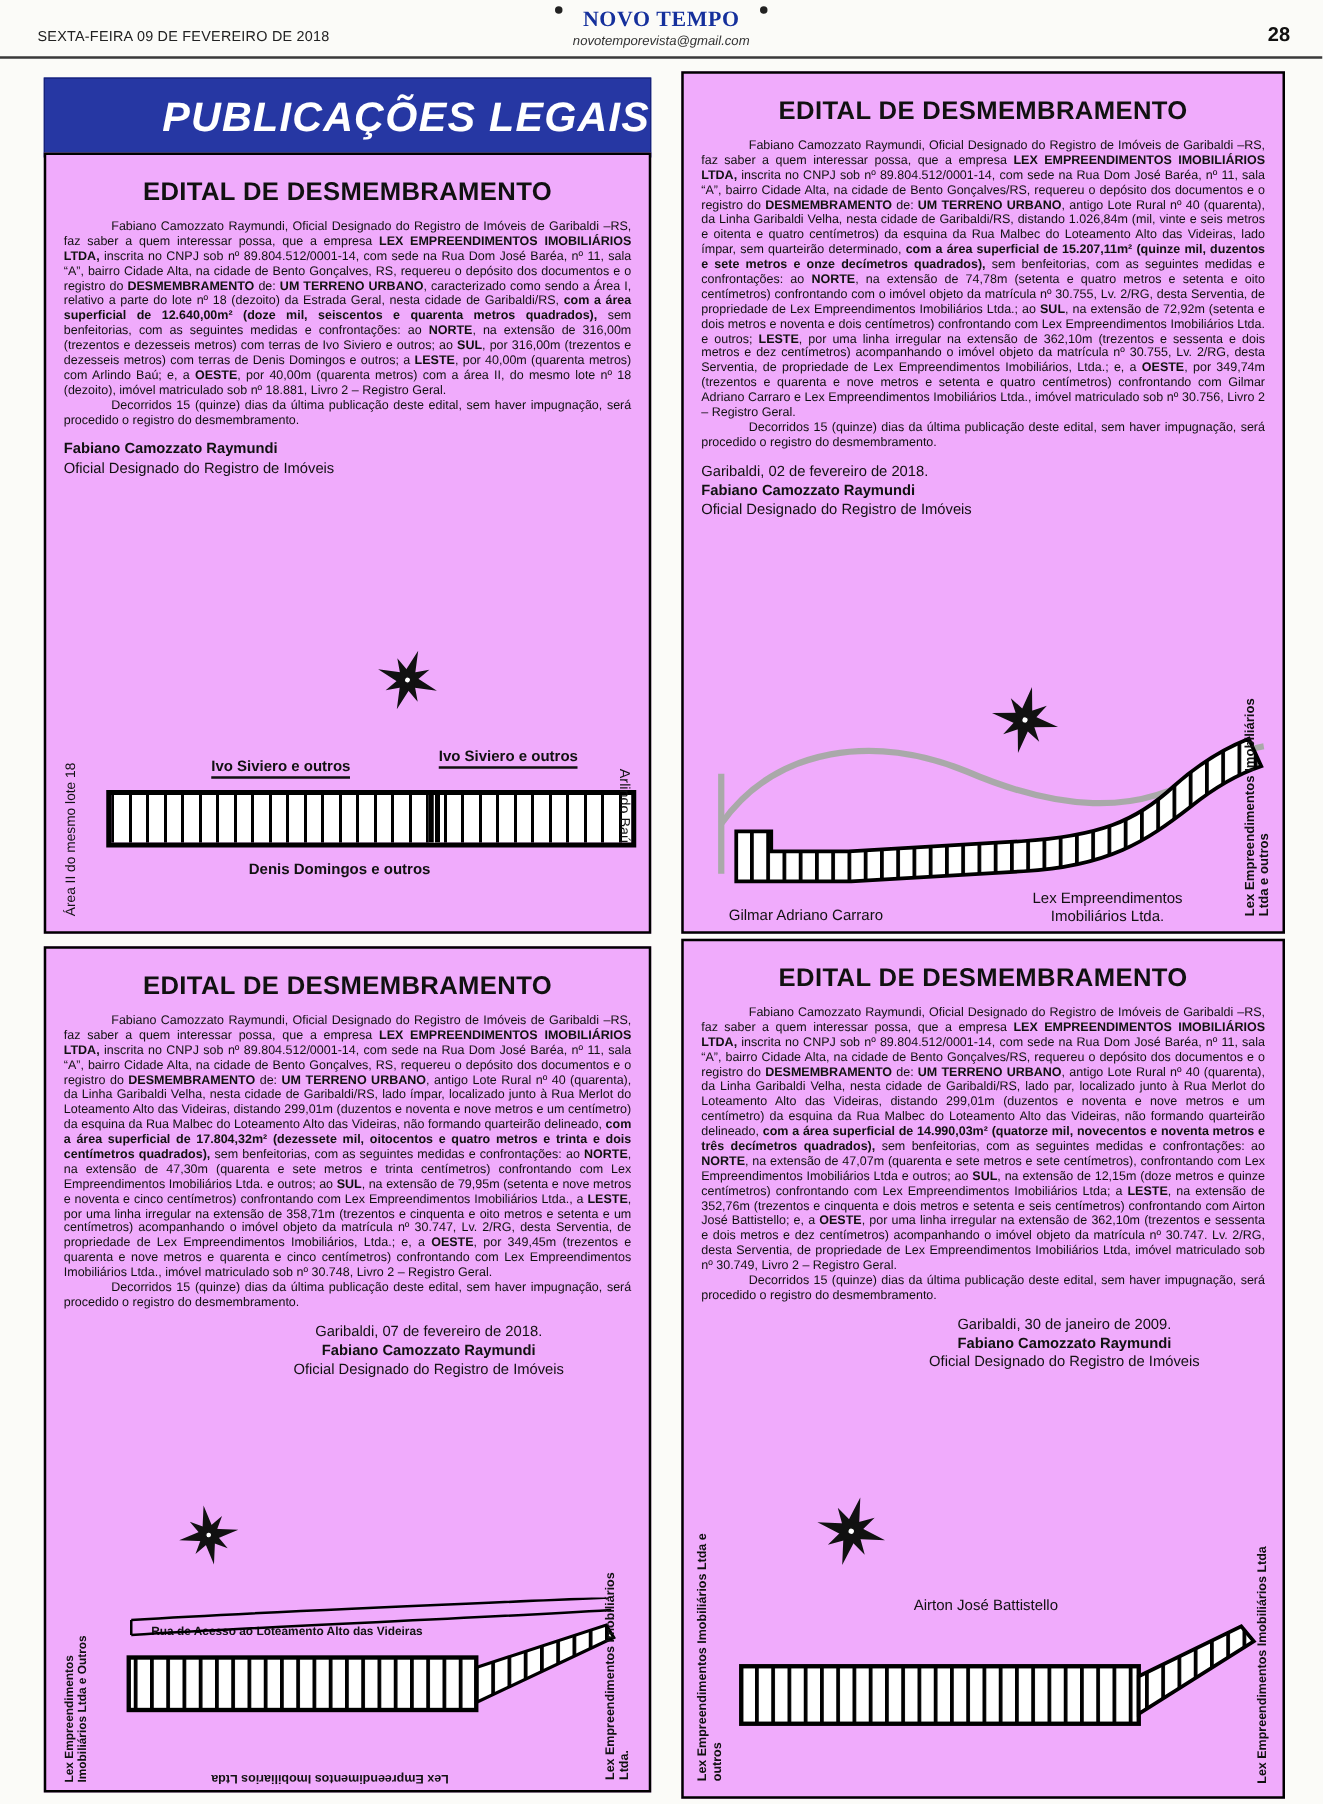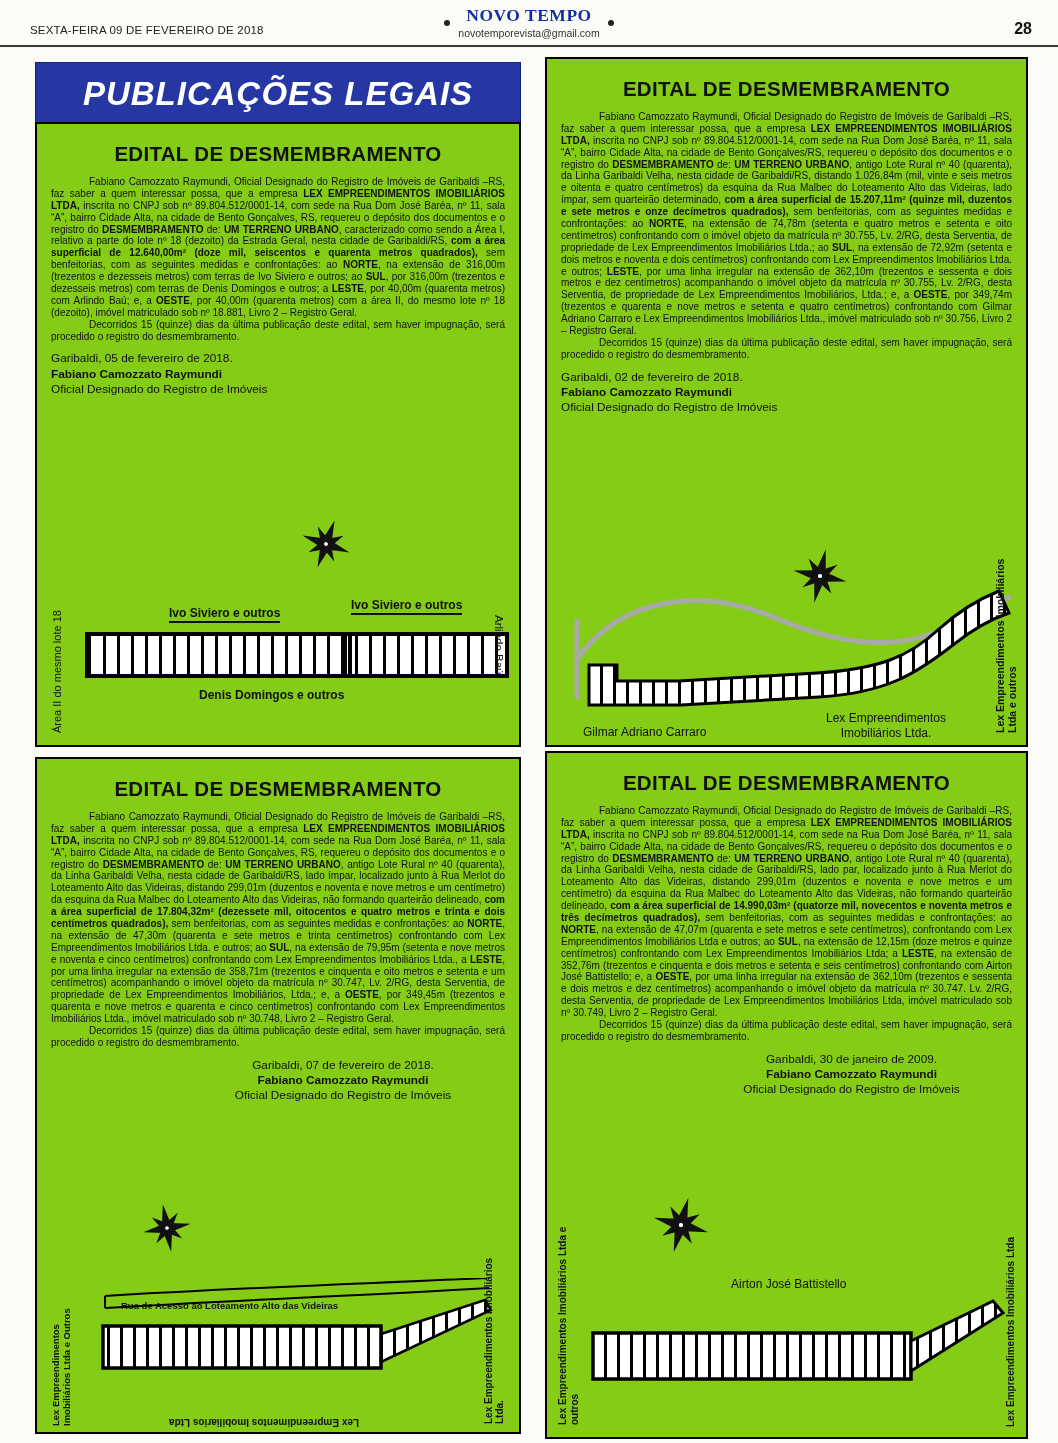--- a/index.html
+++ b/index.html
@@ -8,34 +8,34 @@
     background: #fbfbf8;
     font-family: "Liberation Sans", sans-serif;
     color: #111;
     position: relative;
   }
 
   
   .masthead { position: absolute; left: 0; top: 0; width: 1058px; height: 47px; border-bottom: 2px solid #3a3a3a; }
   .mast-date { position: absolute; left: 30px; top: 24px; font-size: 11.5px; letter-spacing: .2px; color: #222; text-align: right; }
   .mast-center { position: absolute; left: 0; right: 0; top: 5px; text-align: center; }
-  .mast-title-row { display: flex; align-items: flex-end; justify-content: center; gap: 16px; }
+  .mast-title-row { display: flex; align-items: flex-start; justify-content: center; gap: 16px; }
   .mast-dot { width: 6px; height: 6px; border-radius: 50%; background: #222; display: inline-block; }
   .mast-title { font-family: "Liberation Serif", serif; font-weight: bold; font-size: 17.5px; color: #15309c; letter-spacing: .5px; }
-  .mast-email { font-size: 10.5px; color: #333; margin-top: 1px; }
+  .mast-email { font-style: italic; font-size: 10.5px; color: #333; margin-top: 1px; }
   .mast-page { position: absolute; right: 26px; top: 20px; font-size: 16px; font-weight: bold; }
 
   
   .banner { position: absolute; left: 35px; top: 62px; width: 486px; height: 64px;
             background: #2637a3; border: 1px solid #16227a;
-            display: flex; align-items: center; justify-content: center; }
+            display: flex; align-items: center; justify-content: flex-end; }
   .banner-text { color: #fff; font-weight: bold; font-style: italic; font-size: 33px; letter-spacing: 1px; }
 
   
-  .notice { position: absolute; border: 2px solid #000; background: #84cc16; padding: 10px 14px; overflow: hidden; }
+  .notice { position: absolute; border: 2px solid #000; background: #f0abfc; padding: 10px 14px; overflow: hidden; }
   .n1 { left: 35px;  top: 122px; width: 486px; height: 625px; }
   .n2 { left: 545px; top: 57px;  width: 483px; height: 690px; }
   .n3 { left: 35px;  top: 757px; width: 486px; height: 677px; }
   .n4 { left: 545px; top: 751px; width: 483px; height: 688px; }
   .notice h2 { text-align: center; font-size: 20.5px; letter-spacing: .3px; margin: 8px 0 10px 0; }
   .notice-body p { font-size: 10px; line-height: 1.19; text-align: justify; text-indent: 38px; }
   .notice-body .b { font-weight: bold; }
   .closing { margin-top: 9px; font-size: 11.8px; line-height: 1.28; }
   .closing .signer { font-weight: bold; }
   .closing.left { text-align: left; }
@@ -111,21 +111,20 @@
   <span class="banner-text">PUBLICAÇÕES LEGAIS</span>
 </div>
 
 <section class="notice n1">
   <h2>EDITAL DE DESMEMBRAMENTO</h2>
   <div class="notice-body">
       <p><span>Fabiano Camozzato Raymundi, Oficial Designado do Registro de Imóveis de Garibaldi –RS, faz saber a quem interessar possa, que a empresa </span><span class="b">LEX EMPREENDIMENTOS IMOBILIÁRIOS LTDA,</span><span> inscrita no CNPJ sob nº 89.804.512/0001-14, com sede na Rua Dom José Baréa, nº 11, sala “A”, bairro Cidade Alta, na cidade de Bento Gonçalves, RS, requereu o depósito dos documentos e o registro do </span><span class="b">DESMEMBRAMENTO</span><span> de: </span><span class="b">UM TERRENO URBANO</span><span>, caracterizado como sendo a Área I, relativo a parte do lote nº 18 (dezoito) da Estrada Geral, nesta cidade de Garibaldi/RS, </span><span class="b">com a área superficial de 12.640,00m² (doze mil, seiscentos e quarenta metros quadrados),</span><span> sem benfeitorias, com as seguintes medidas e confrontações: ao </span><span class="b">NORTE</span><span>, na extensão de 316,00m (trezentos e dezesseis metros) com terras de Ivo Siviero e outros; ao </span><span class="b">SUL</span><span>, por 316,00m (trezentos e dezesseis metros) com terras de Denis Domingos e outros; a </span><span class="b">LESTE</span><span>, por 40,00m (quarenta metros) com Arlindo Baú; e, a </span><span class="b">OESTE</span><span>, por 40,00m (quarenta metros) com a área II, do mesmo lote nº 18 (dezoito), imóvel matriculado sob nº 18.881, Livro 2 – Registro Geral.</span></p>
       <p><span>Decorridos 15 (quinze) dias da última publicação deste edital, sem haver impugnação, será procedido o registro do desmembramento.</span></p>
     </div>
   <div class="closing left">
-    <div>Garibaldi, 05 de fevereiro de 2018.</div>
     <div class="signer">Fabiano Camozzato Raymundi</div>
     <div>Oficial Designado do Registro de Imóveis</div>
   </div>
   <div class="diagram d1">
     <svg class="compass" viewBox="0 0 44 44">
       <g transform="rotate(20 22 22)">
         <polygon points="22,0 26,18 44,22 26,26 22,44 18,26 0,22 18,18" fill="#111"></polygon>
         <polygon points="34,10 27,22 34,34 22,27 10,34 17,22 10,10 22,17" fill="#111"></polygon>
         <circle cx="22" cy="22" r="2.2" fill="#fff" stroke="#111"></circle>
       </g>

